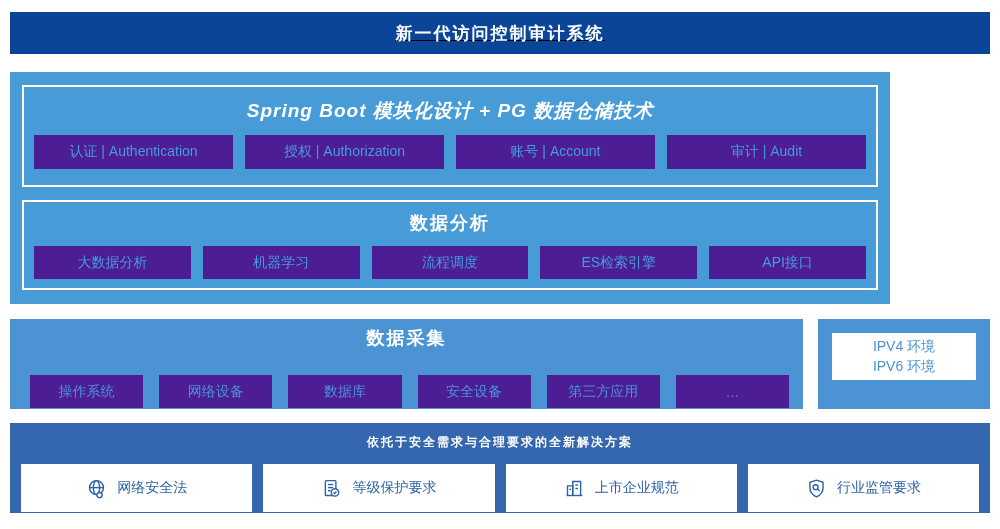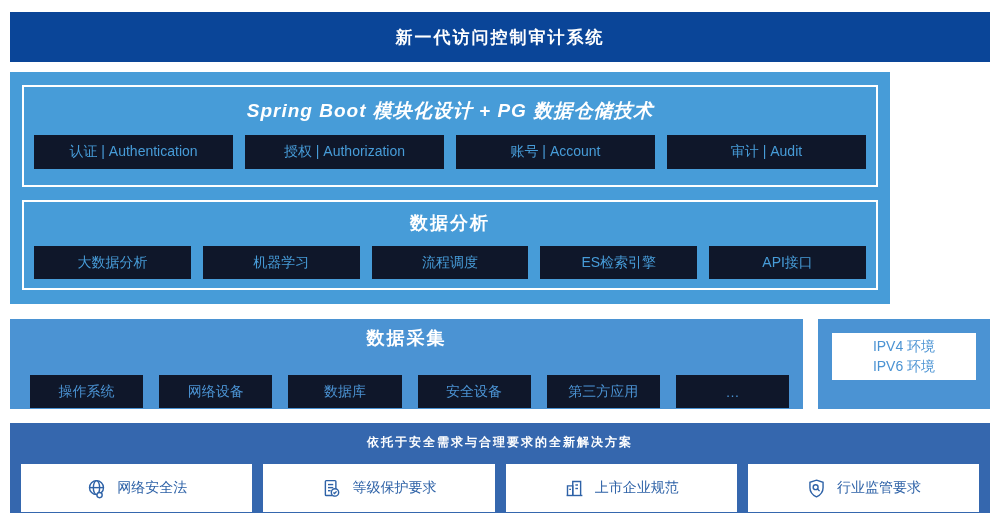--- a/index.html
+++ b/index.html
@@ -9,23 +9,23 @@
     width: 1000px;
     height: 529px;
     font-family: "Liberation Sans", "DejaVu Sans", sans-serif;
     position: relative;
     overflow: hidden;
   }
   .stage { position: absolute; top: 0; left: 0; width: 1000px; height: 529px; }
 
   
   .banner-top {
-    position: absolute; left: 10px; top: 12px; width: 980px; height: 50px;
+    position: absolute; left: 10px; top: 12px; width: 980px; height: 42px;
     background: var(--banner, #0a4598);
-    display: flex; align-items: center; justify-content: center;
+    display: flex; align-items: center; justify-content: center; text-decoration: underline;
   }
   .banner-top span {
     color: #ffffff; font-size: 17px; font-weight: bold; letter-spacing: 2px;
   }
 
   
   .section-platform {
     position: absolute; left: 10px; top: 72px; width: 880px; height: 232px;
     background: var(--platform, #479cd8);
   }
@@ -37,21 +37,21 @@
   .sub-box.analysis { top: 128px; height: 86px; }
   .sub-title {
     text-align: center; color: #ffffff; font-weight: bold;
   }
   .sub-box.modules .sub-title { margin-top: 11px; font-size: 19px; font-style: italic; letter-spacing: 1px; }
   .sub-box.analysis .sub-title { margin-top: 9px; font-size: 18px; letter-spacing: 2px; }
   .box-row {
     display: flex; gap: 12px; margin: 11px 10px 0 10px;
   }
   .white-box {
-    flex: 1; height: 34px; background: #0f172a;
+    flex: 1; height: 34px; background: #4c1d95;
     display: flex; align-items: center; justify-content: center;
     font-size: 14px; color: var(--boxTextLight, #479cd8);
     white-space: nowrap;
   }
   .sub-box.analysis .white-box { height: 33px; }
 
   
   .section-collect {
     position: absolute; left: 10px; top: 319px; width: 793px; height: 90px;
     background: var(--collect, #4b93d3);

